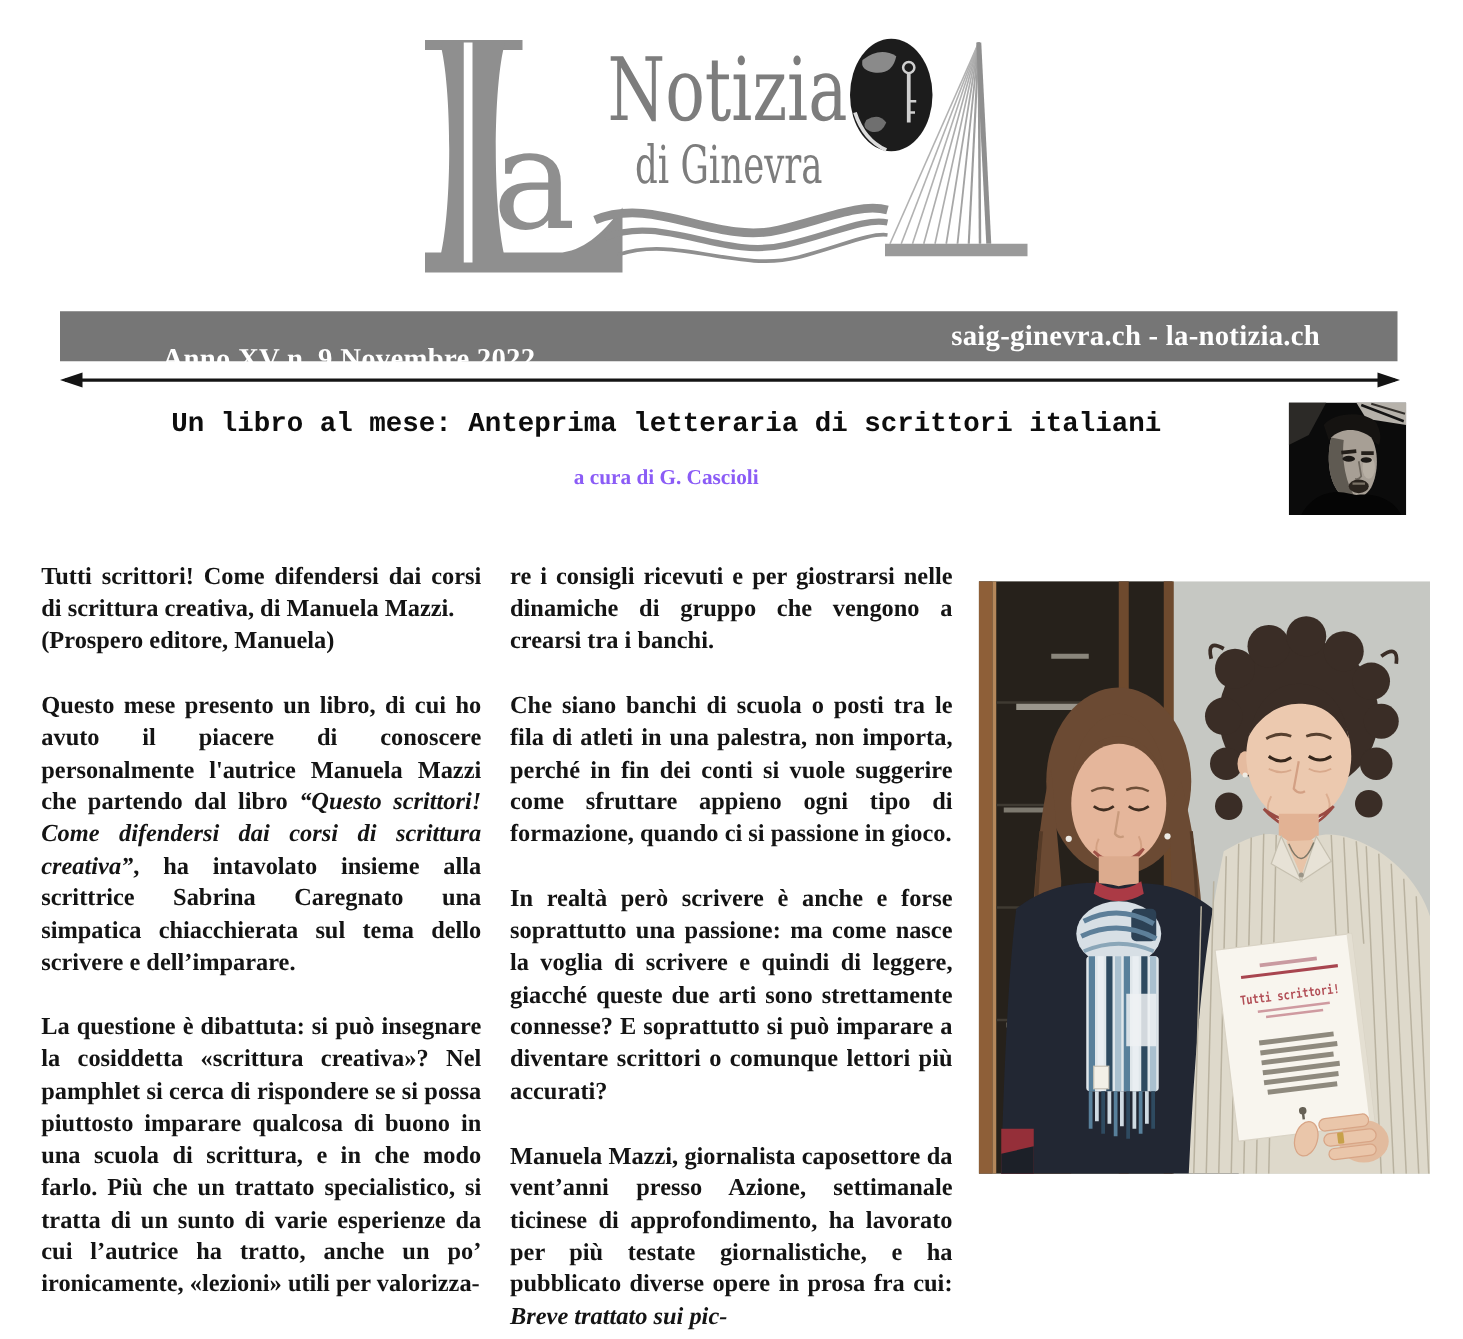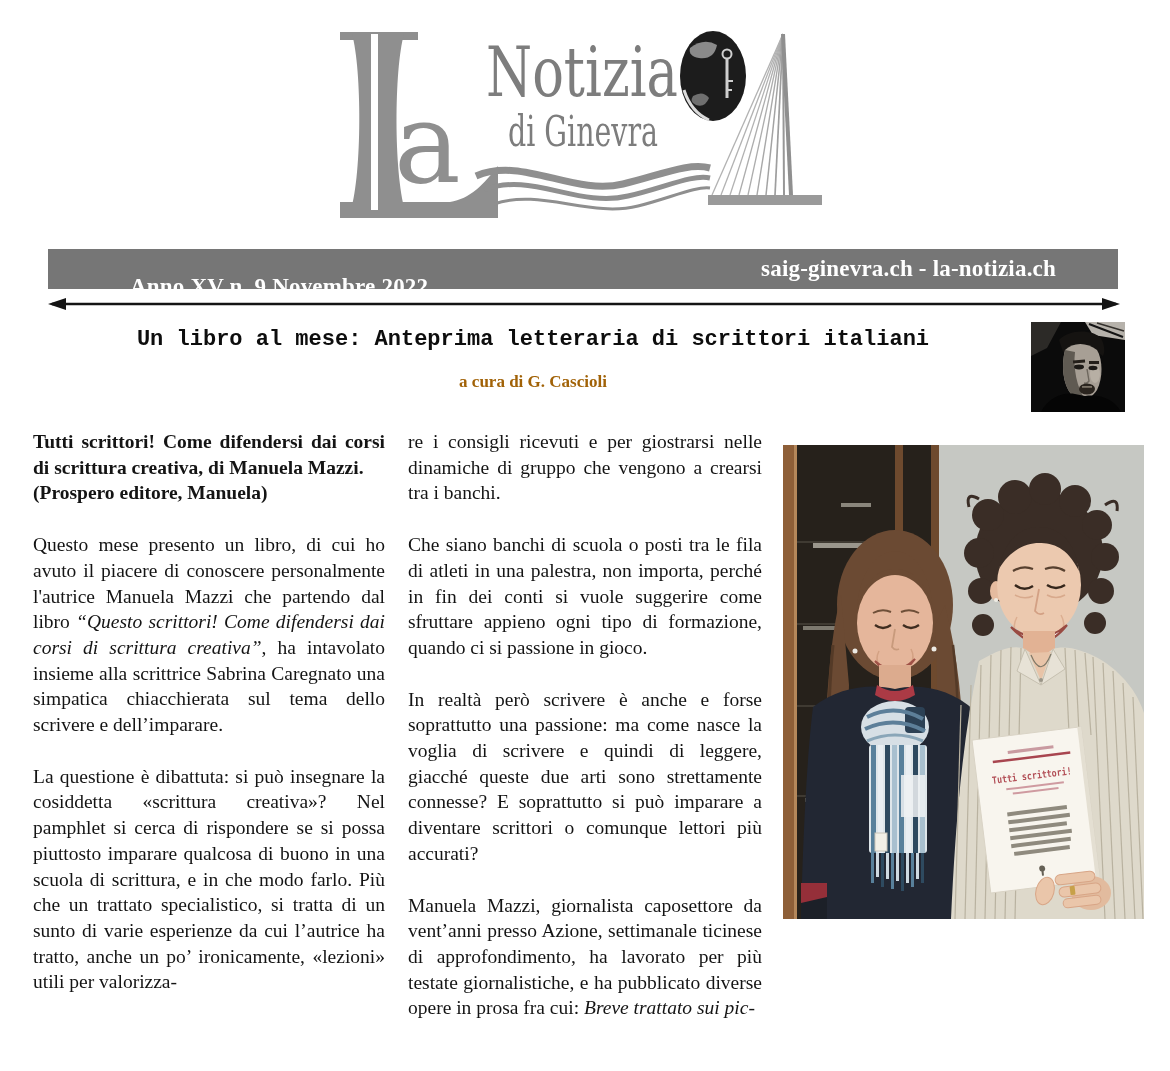--- a/index.html
+++ b/index.html
@@ -17,32 +17,32 @@
   .banner .issue{padding-left:82px;margin-top:36px;}
   .banner .sites{padding-right:62px;text-align:center;}
 
   
   .arrow-rule{position:absolute;left:36px;top:297px;width:1096px;height:14px;}
 
   
   .headline{position:absolute;left:0;top:327px;width:1066px;text-align:center;
             font-weight:bold;font-size:22px;color:#0d0d0d;font-family:Liberation Mono, monospace;}
   .byline{position:absolute;left:0;top:372px;width:1066px;text-align:center;
-          font-weight:bold;font-size:17px;color:#a16207;}
+          font-weight:bold;font-size:17px;color:#8b5cf6;}
 
   
   .portrait{position:absolute;left:1031px;top:322px;width:94px;height:90px;}
 
   
   .columns{position:absolute;left:33px;top:429px;width:1104px;display:flex;}
-  .col{font-size:19.5px;line-height:25.7px;text-align:justify;color:#141414;}
+  .col{font-size:19.5px;line-height:25.7px;text-align:justify;color:#141414;margin-top:20px;}
   .col1{width:352px;margin-right:23px;}
   .col2{width:354px;margin-right:23px;}
   .col3{width:352px;}
-  .para{margin:26px 0 0 0;}
+  .para{margin:26px 0 0 0;font-weight:bold;}
   .para.first{margin-top:0;}
   .lead{font-weight:bold;}
   em{font-style:italic;}
 
   .photo-wrap{margin-left:-2px;margin-top:16px;width:361px;height:474px;}
 </style>
 </head>
 <body>
 
 <div class="page">

